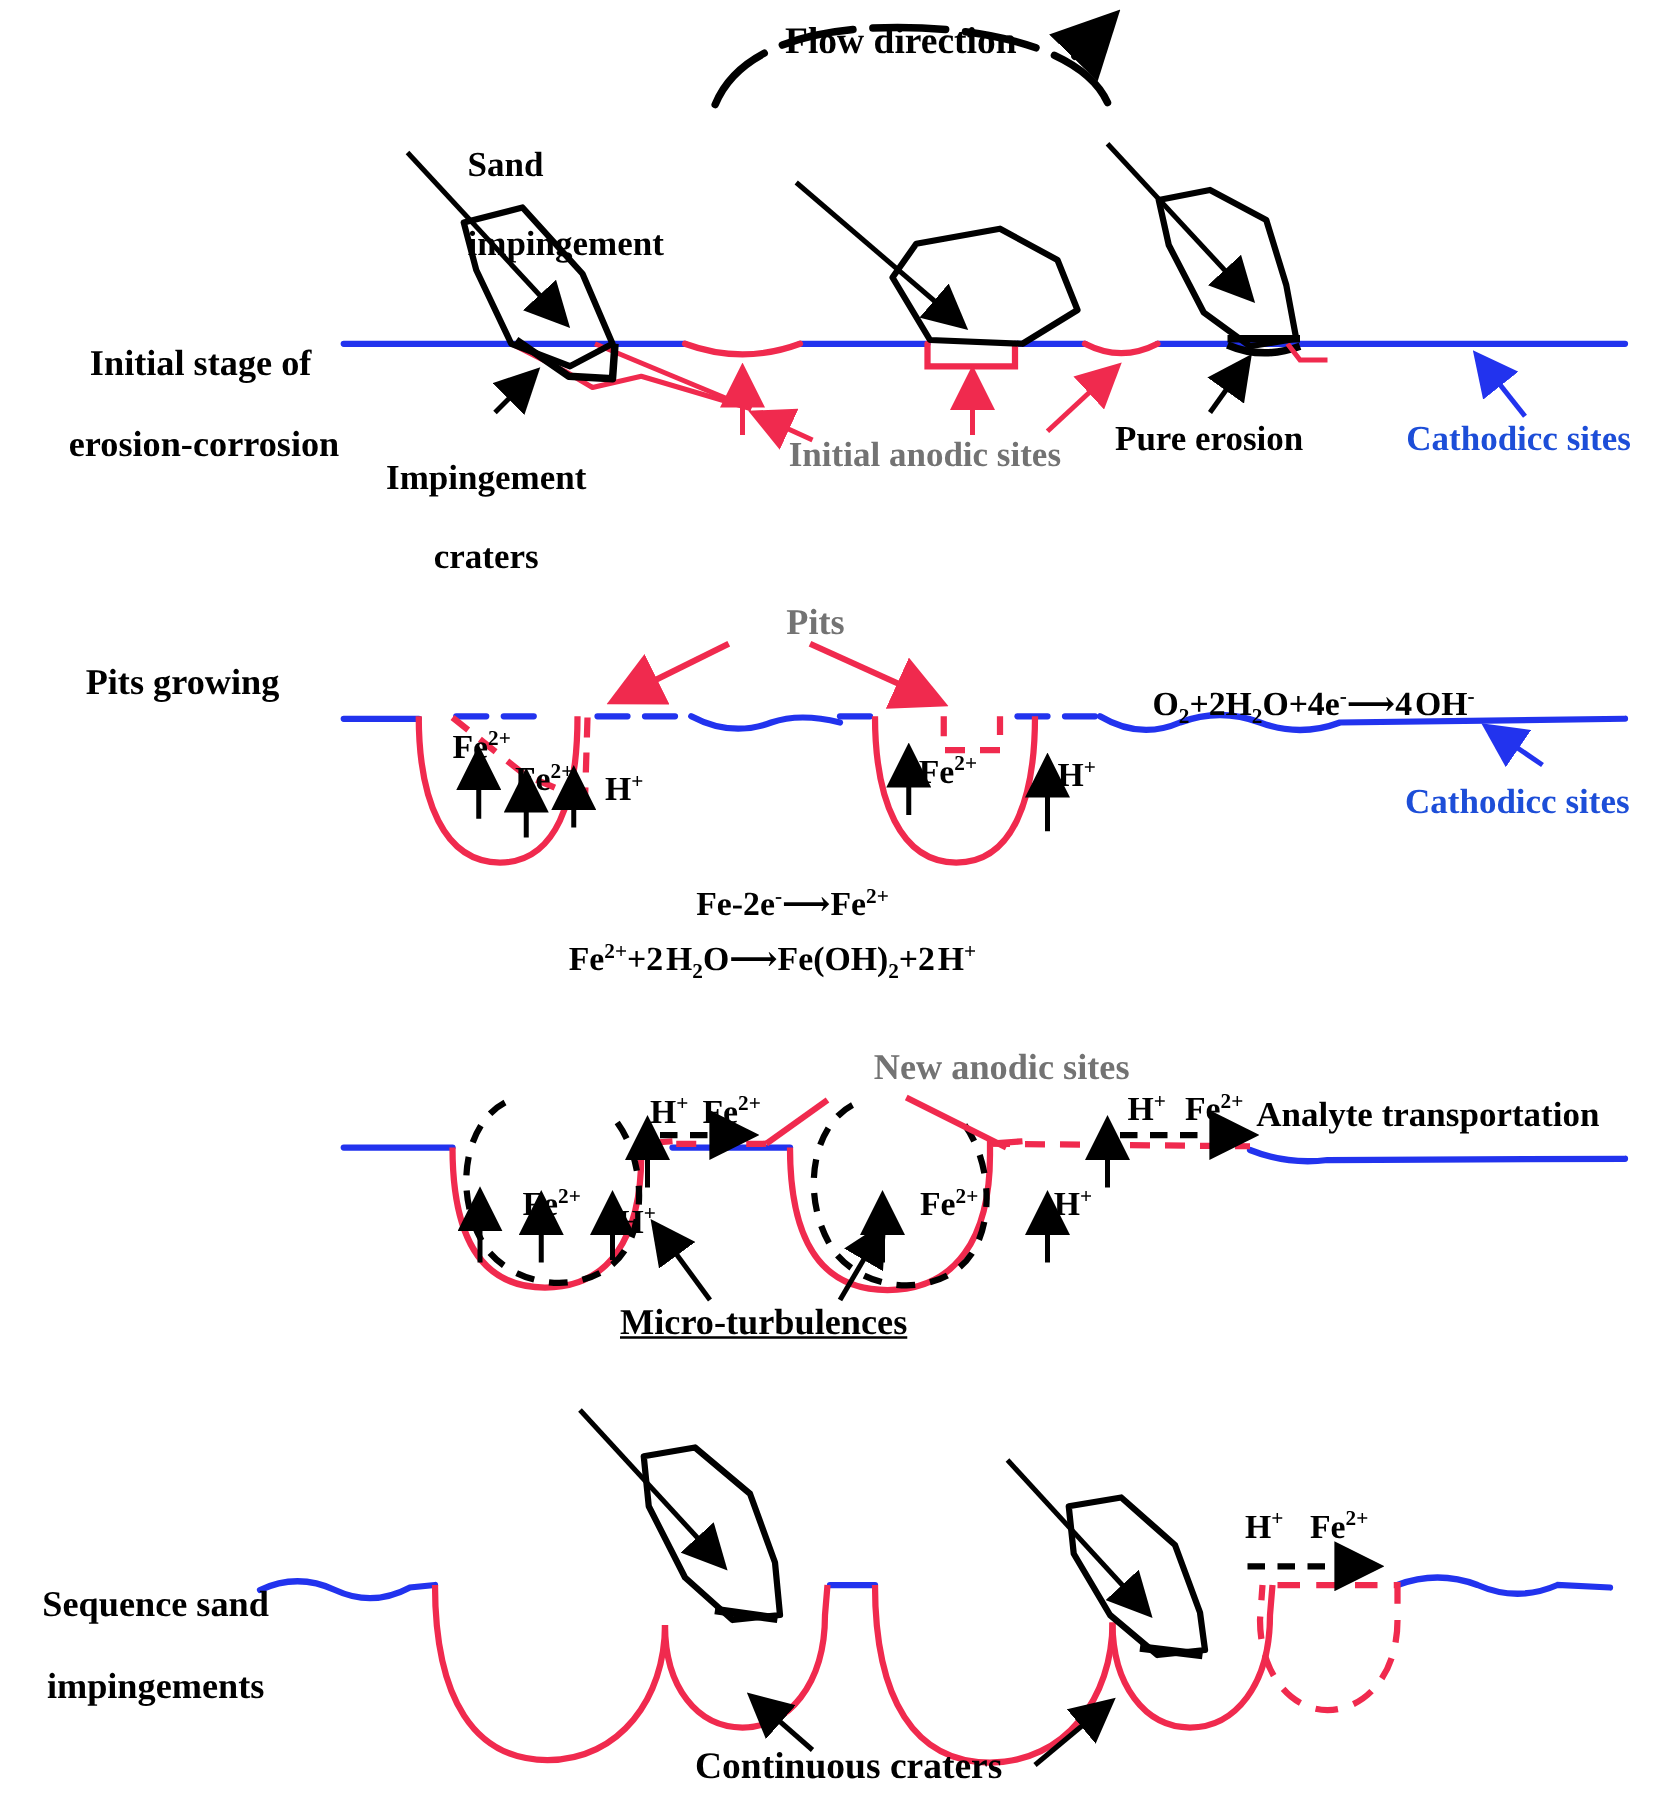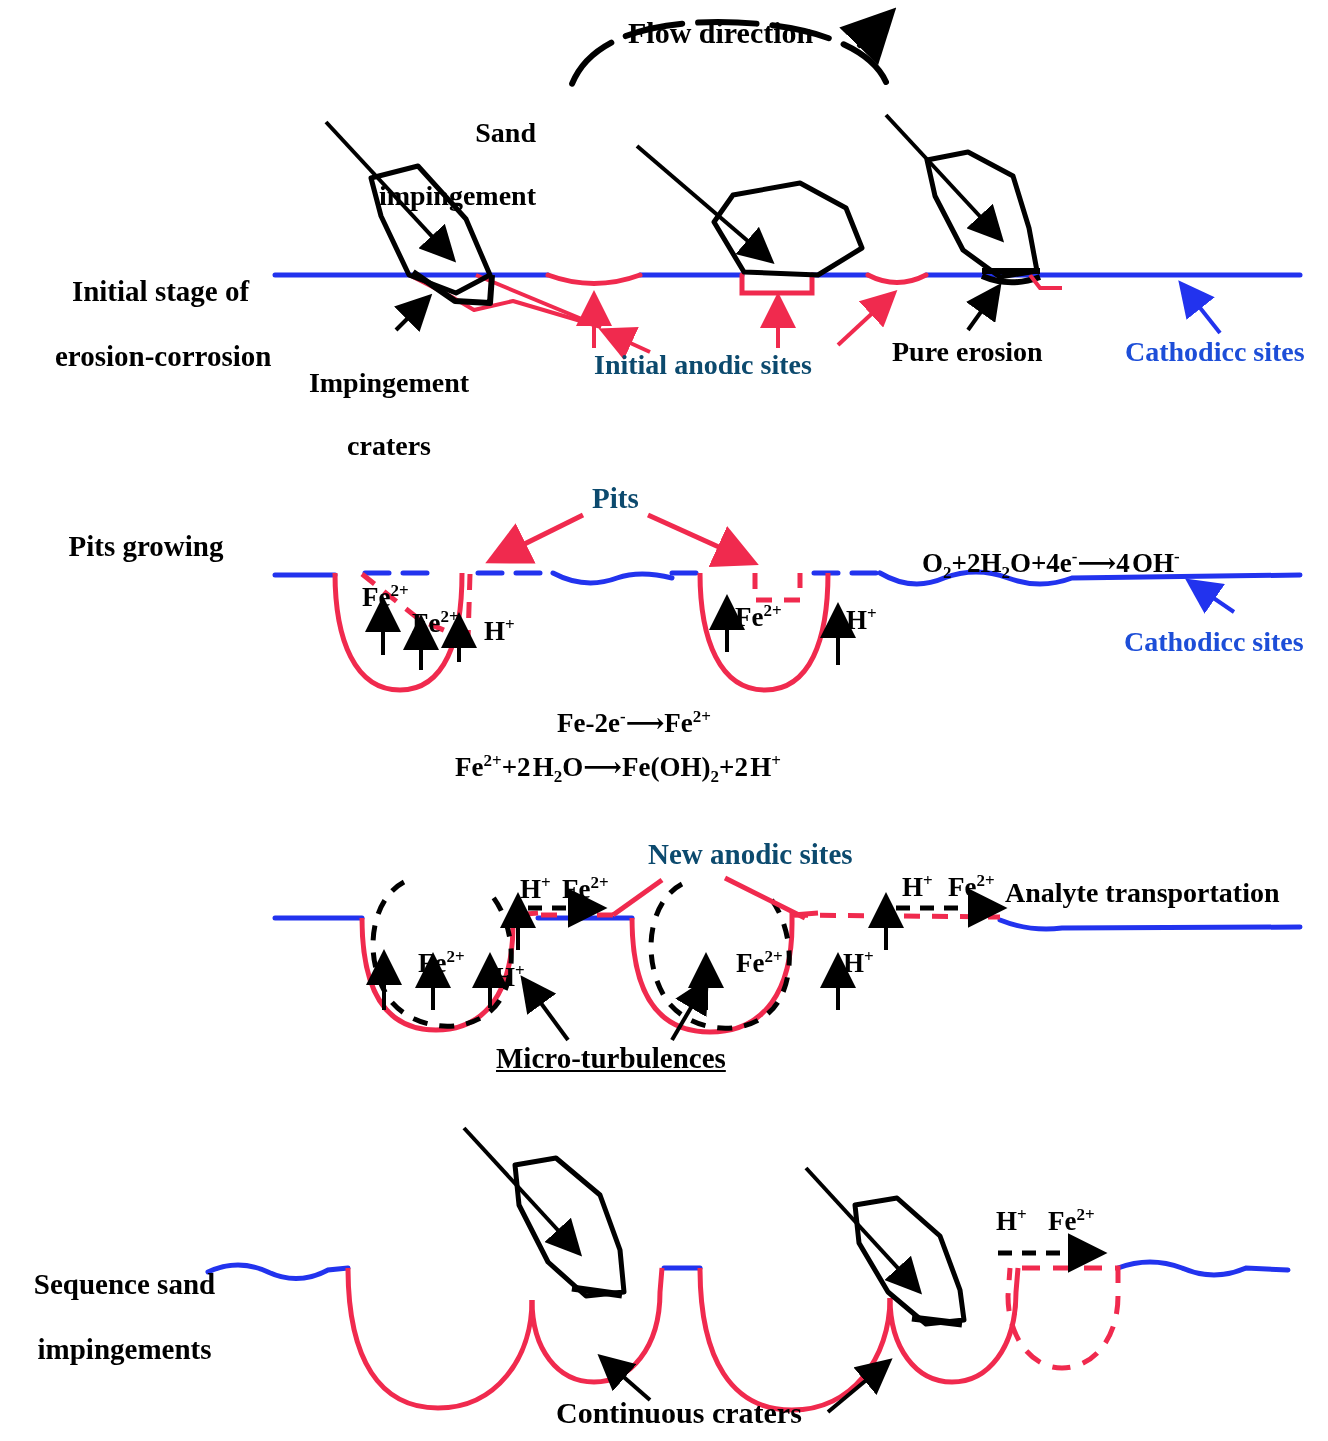--- a/index.html
+++ b/index.html
@@ -5,21 +5,21 @@
   html,body{margin:0;padding:0;background:#ffffff;}
   body{
     width:1328px;height:1441px;
     font-family:"Liberation Serif","DejaVu Serif",serif;
     position:relative;overflow:hidden;
   }
   #root{position:relative;width:1328px;height:1125px;}
   svg.layer{position:absolute;left:0;top:0;width:1328px;height:1441px;}
   .lbl{position:absolute;font-weight:bold;color:#000;line-height:1.12;white-space:pre;}
   .stage-label{font-size:29px;text-align:center;}
-  .red-txt{color:#0c4a6e;}
+  .red-txt{color:#737373;margin-left:37px;}
   .blue-txt{color:#1d4ed8;}
   .eq{font-size:27px;font-weight:bold;}
   .ion{font-size:27px;font-weight:bold;}
   sup{font-size:0.63em;vertical-align:super;line-height:0;}
   sub{font-size:0.63em;vertical-align:sub;line-height:0;}
 </style>
 </head>
 <body>
 
 <div id="root">
@@ -237,21 +237,21 @@
     </g>
   </svg>
 
   <div class="lbl" style="left:628px;top:16px;font-size:30px;">Flow direction</div>
 
   <div class="lbl stage-label" style="left:26px;top:243px;width:240px;">
     <span>Initial stage of</span><br>
     <span>erosion-corrosion</span>
   </div>
 
-  <div class="lbl" style="left:346px;top:86px;width:190px;font-size:28px;text-align:right;">
+  <div class="lbl" style="left:346px;top:86px;width:190px;font-size:28px;text-align:left;">
     <span>Sand</span><br>
     <span>impingement</span>
   </div>
 
   <div class="lbl" style="left:275px;top:336px;width:200px;font-size:28px;text-align:center;">
     <span>Impingement</span><br>
     <span>craters</span>
   </div>
 
   <div class="lbl red-txt" style="left:594px;top:349px;font-size:28px;">Initial anodic sites</div>
@@ -277,21 +277,21 @@
   <div class="lbl ion" style="left:846px;top:605px;">H<sup>+</sup></div>
 
   <div class="lbl eq" style="left:530px;top:678px;">
     Fe-2e<sup>-</sup>⟶Fe<sup>2+</sup>
   </div>
   <div class="lbl eq" style="left:428px;top:722px;">
     Fe<sup>2+</sup>+2 H<sub>2</sub>O⟶Fe(OH)<sub>2</sub>+2 H<sup>+</sup>
   </div>
 
 
-  <div class="lbl red-txt" style="left:648px;top:838px;font-size:29px;">New anodic sites</div>
+  <div class="lbl red-txt" style="left:662px;top:838px;font-size:29px;">New anodic sites</div>
 
   <div class="lbl" style="left:496px;top:1042px;font-size:29px;text-decoration:underline;">Micro-turbulences</div>
 
   <div class="lbl" style="left:1005px;top:877px;font-size:28px;">Analyte transportation</div>
 
   <div class="lbl ion" style="left:418px;top:948px;">Fe<sup>2+</sup></div>
   <div class="lbl ion" style="left:494px;top:962px;">H<sup>+</sup></div>
   <div class="lbl ion" style="left:520px;top:874px;">H<sup>+</sup></div>
   <div class="lbl ion" style="left:562px;top:874px;">Fe<sup>2+</sup></div>
   <div class="lbl ion" style="left:736px;top:948px;">Fe<sup>2+</sup></div>

